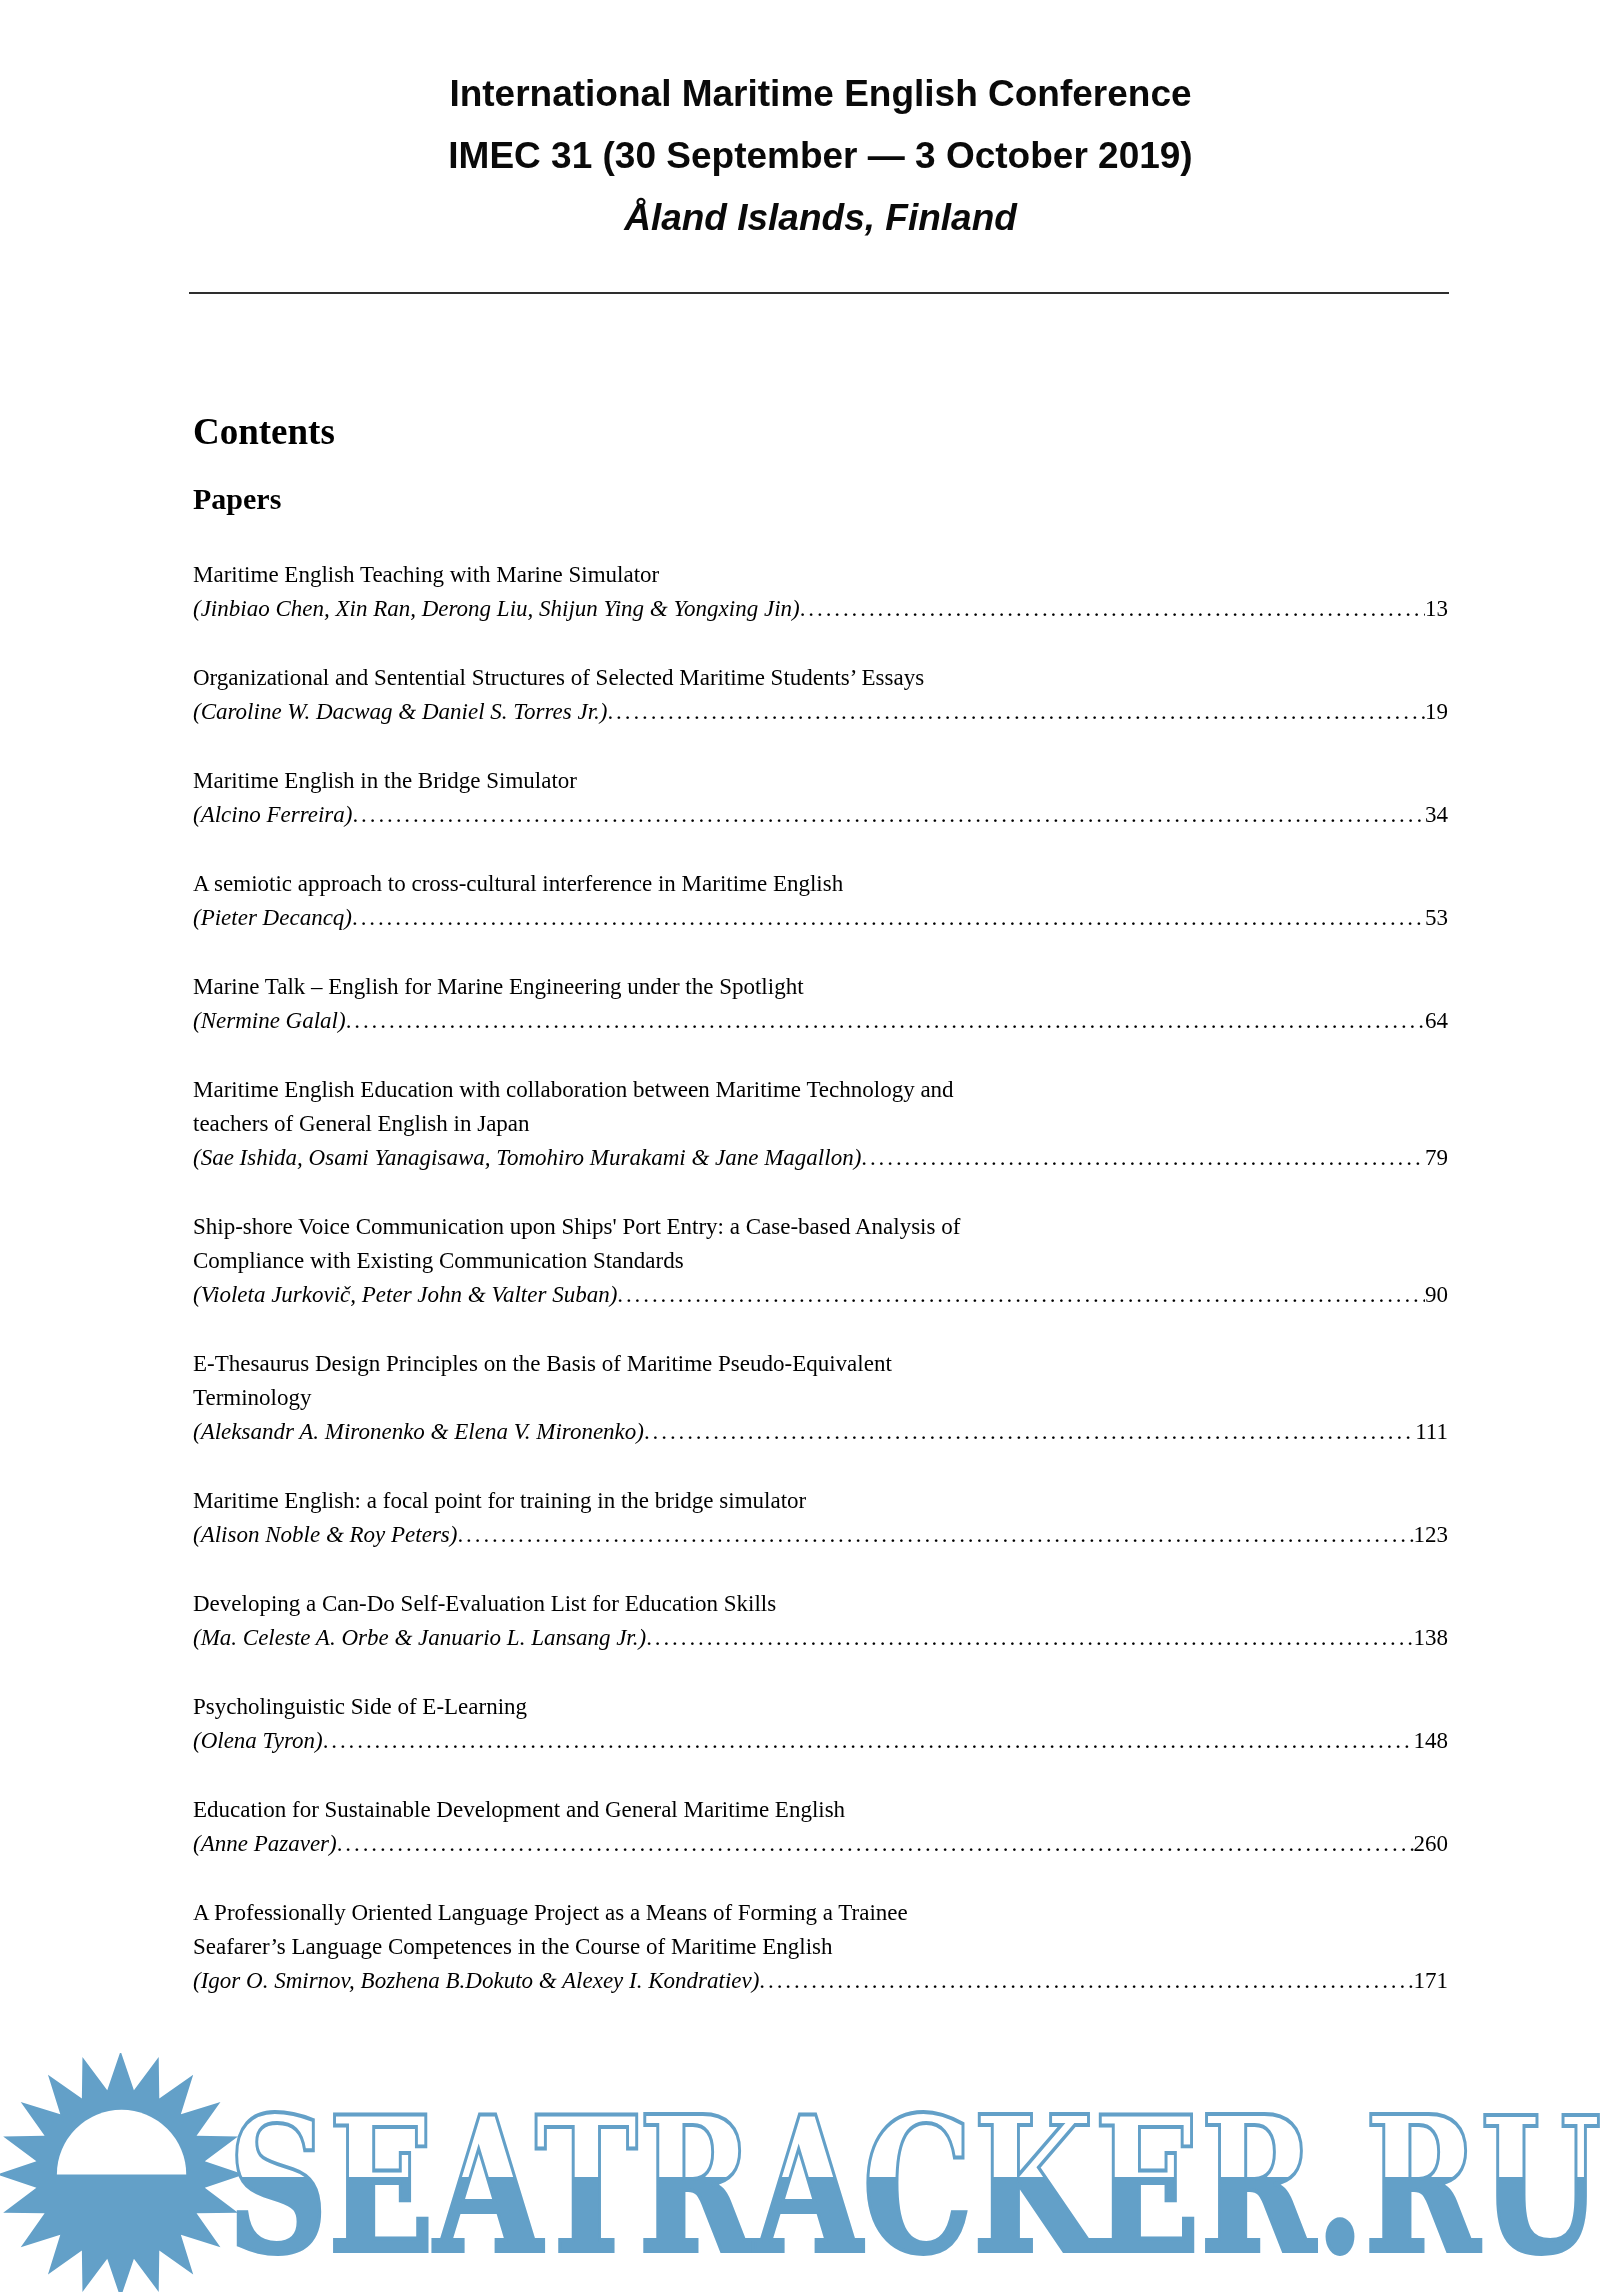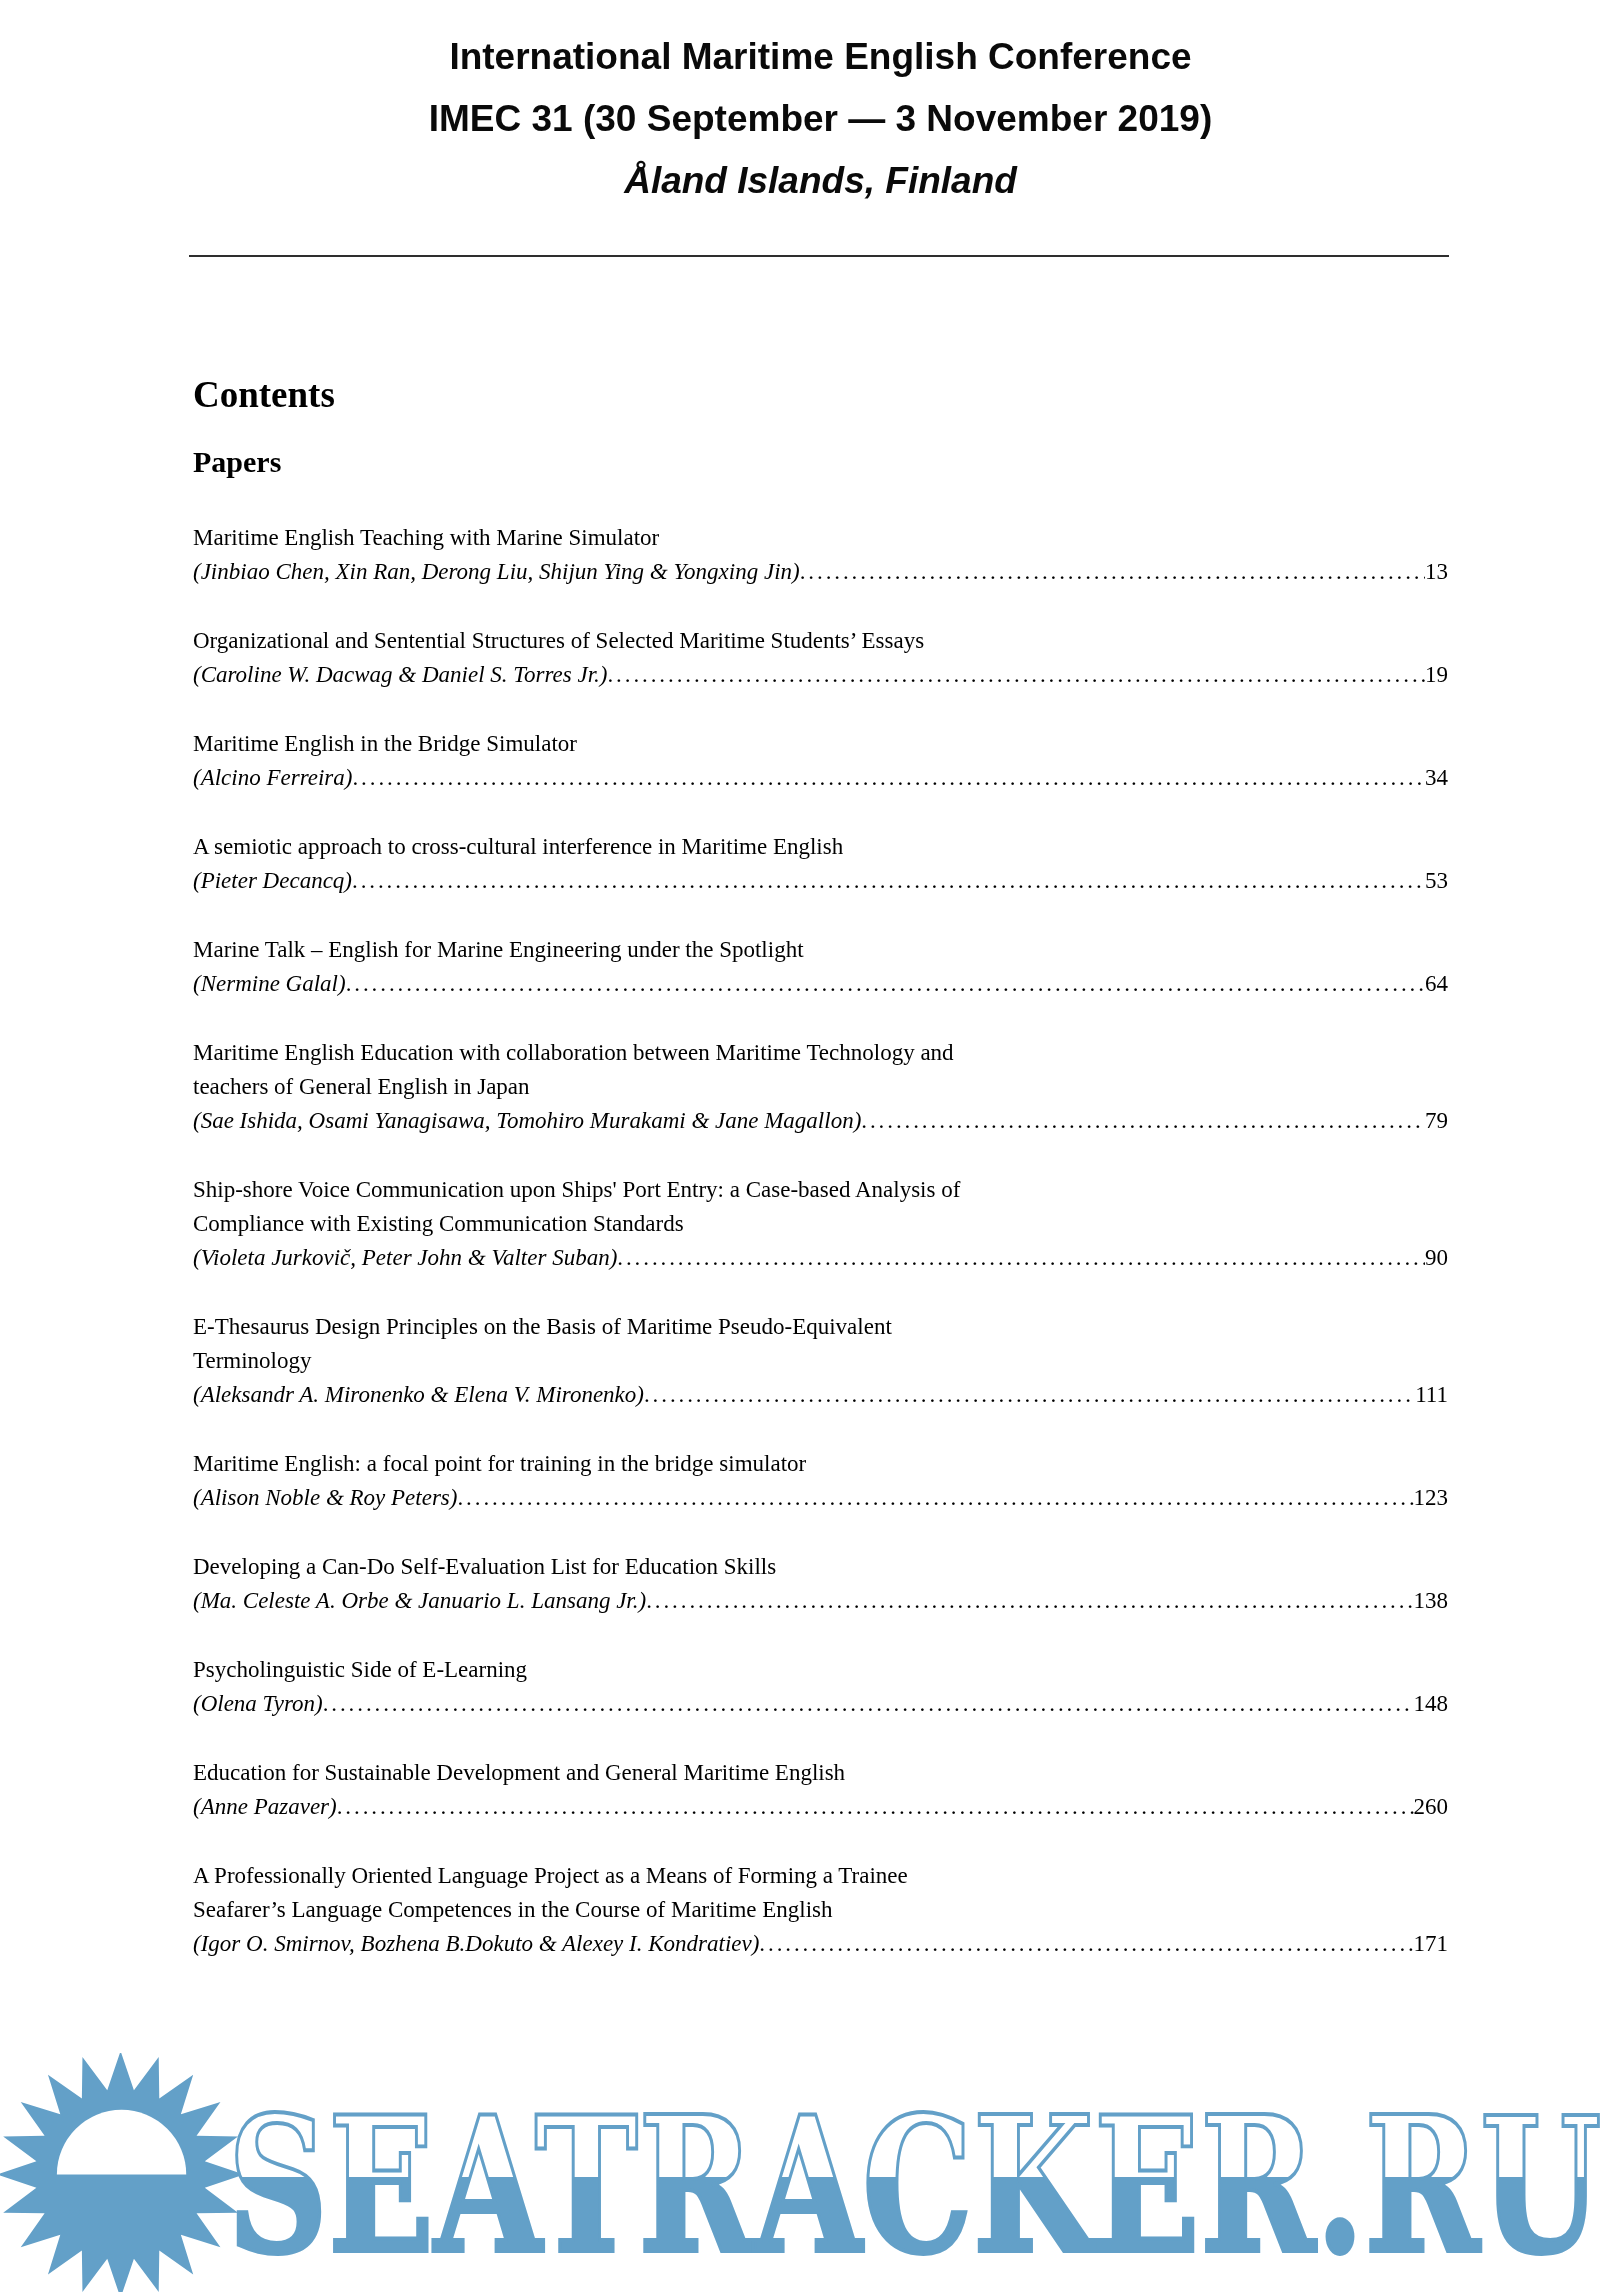--- a/index.html
+++ b/index.html
@@ -4,21 +4,21 @@
 <style>
   html,body { margin:0; padding:0; background:#888; }
   .page {
     position:relative; width:1621px; height:2293px;
     background:#ffffff; overflow:hidden;
     font-family:"Liberation Serif", serif; color:#000;
     margin:0 auto;
   }
   
   .header {
-    margin:0 173px 0 193px; padding-top:26px;
+    margin:0 173px 0 193px; padding-top:63px;
     text-align:center;
     font-family:"Liberation Sans", sans-serif;
     font-weight:bold; font-size:37px; line-height:62px;
     color:#0a0a0a;
   }
   .header .loc { font-style:italic; }
   
   .rule { margin:43px 172px 0 189px; border-top:2px solid #2e2e2e; height:0; }
   
   .contents-heading {
@@ -46,21 +46,21 @@
     font-family:"DejaVu Serif", serif; font-weight:bold;
   }
 </style>
 </head>
 <body>
 
 <div class="page">
 
   <header class="header">
     <div>International Maritime English Conference</div>
-    <div>IMEC 31 (30 September — 3 November 2019)</div>
+    <div>IMEC 31 (30 September — 3 October 2019)</div>
     <div class="loc">Åland Islands, Finland</div>
   </header>
 
   <div class="rule"></div>
 
   <div class="contents-heading">Contents</div>
   <div class="papers-heading">Papers</div>
 
   <div class="toc" id="toc">
     <div class="entry">

